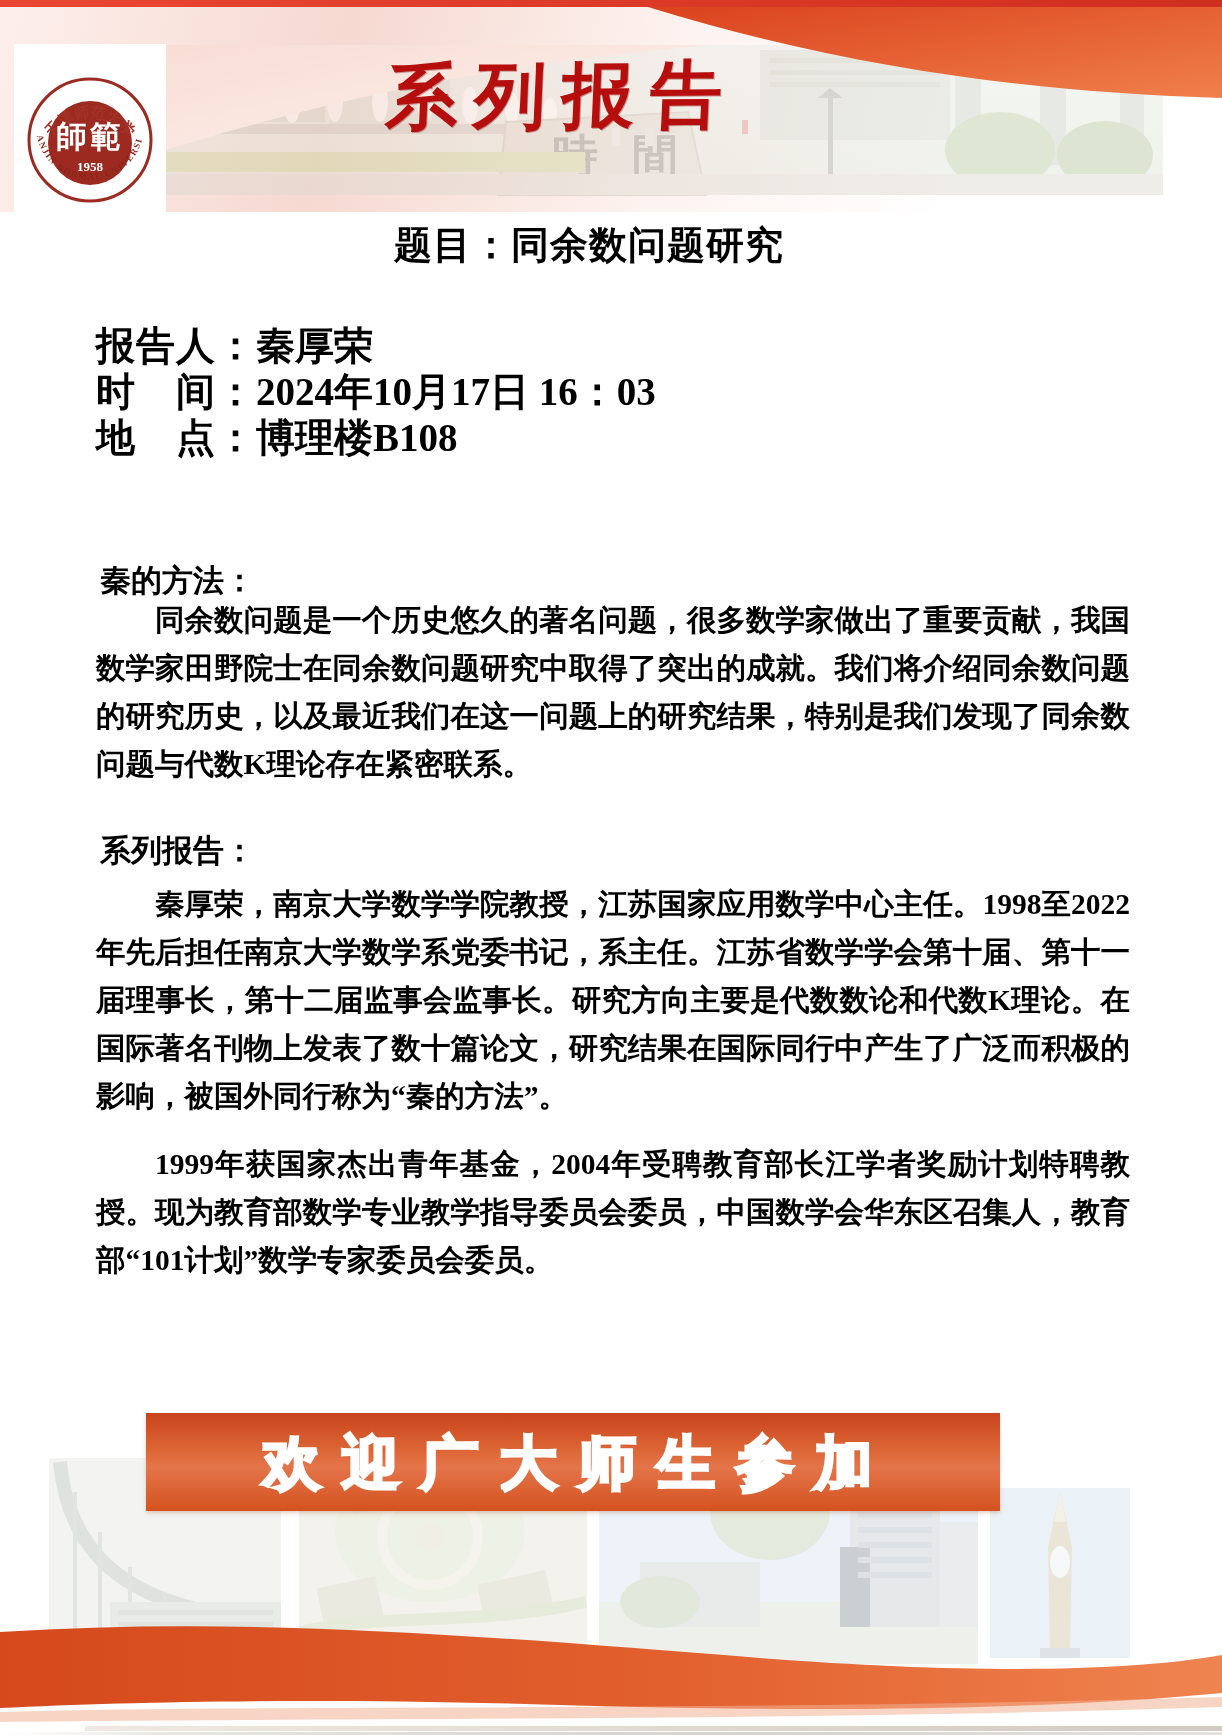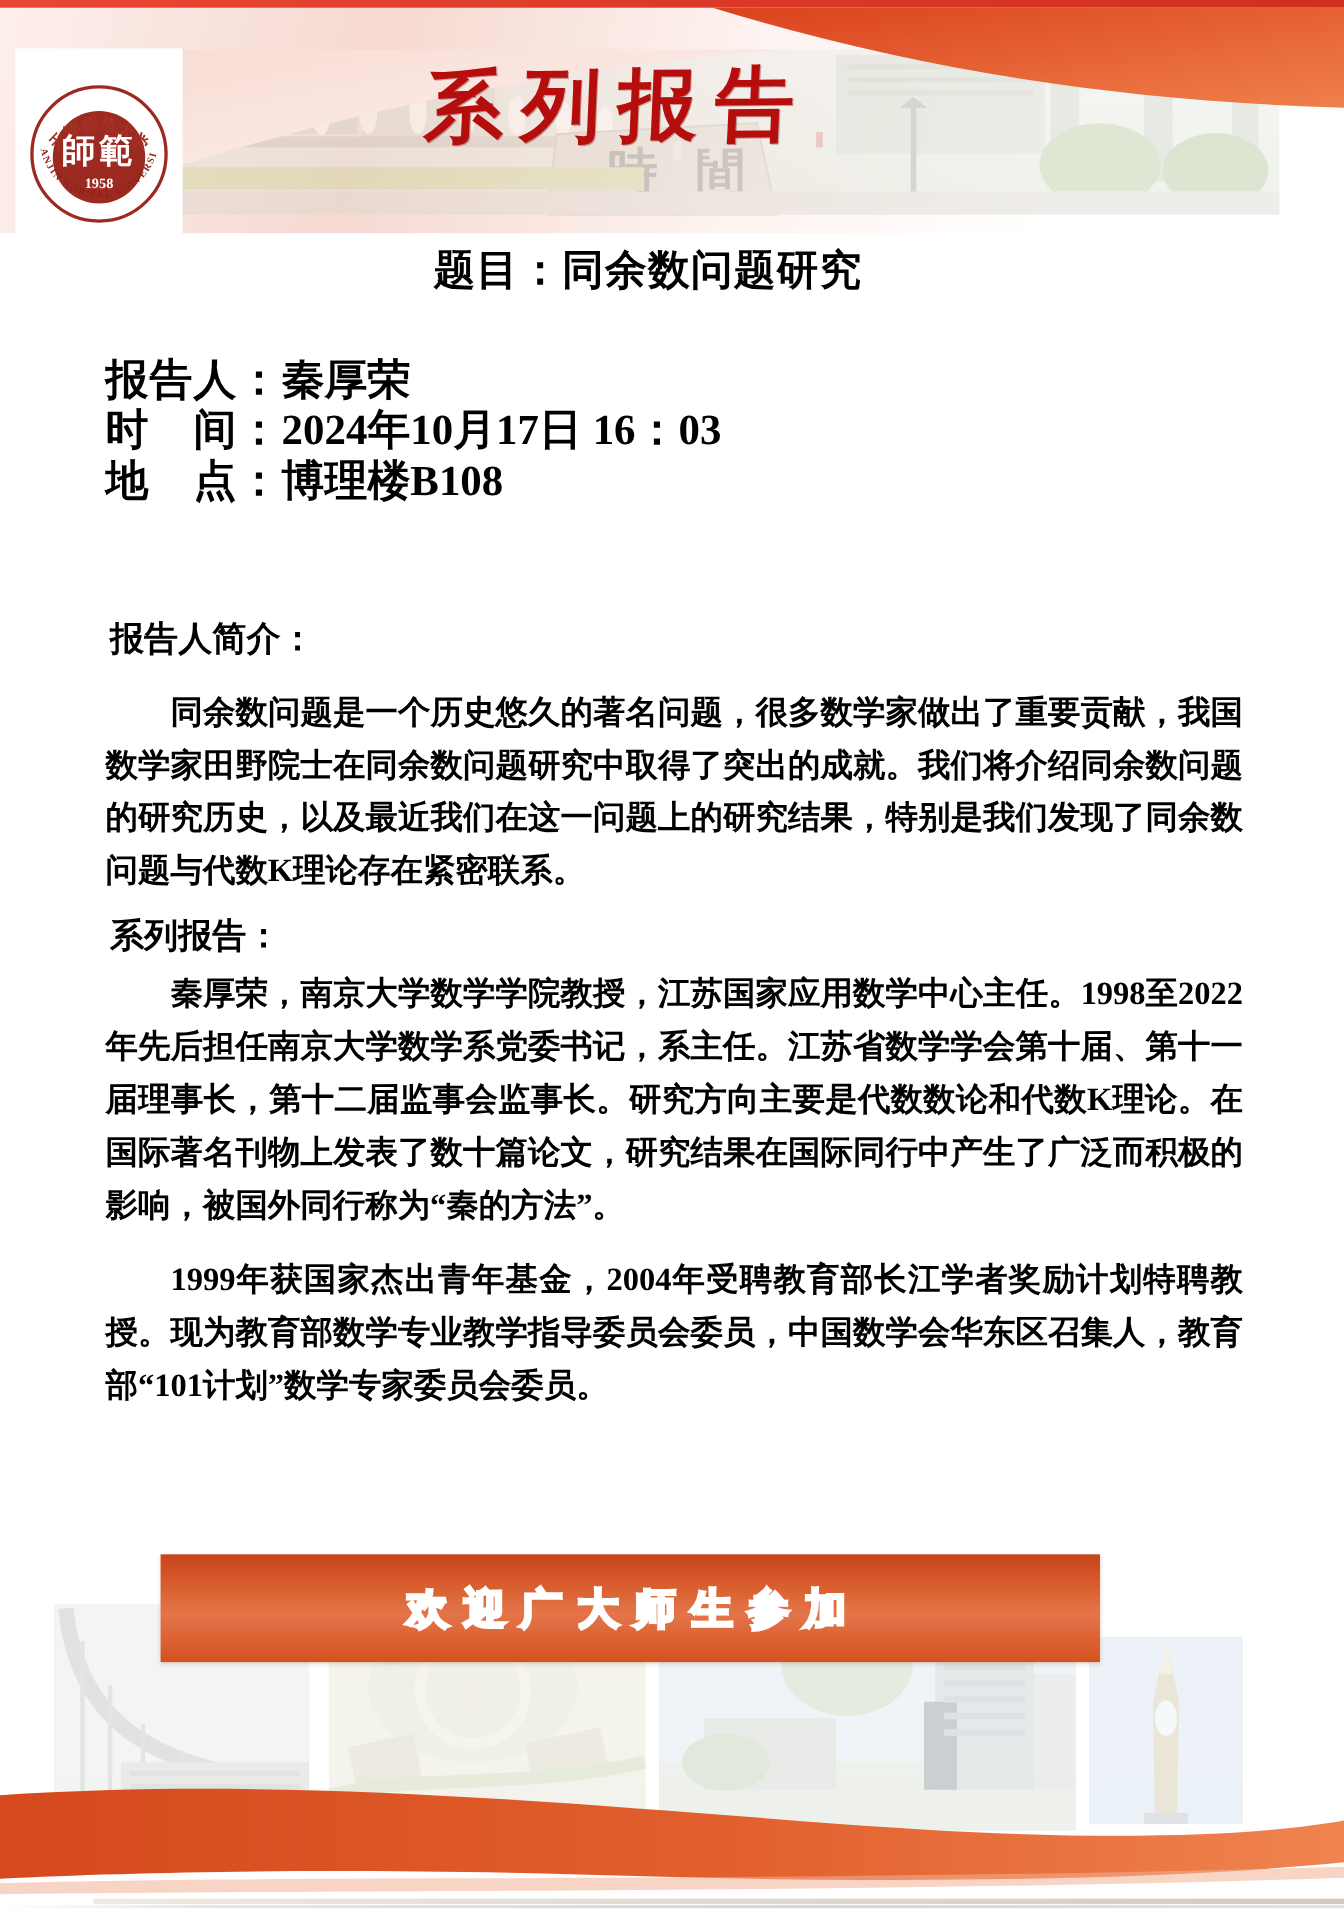--- a/index.html
+++ b/index.html
@@ -42,34 +42,34 @@
   }
   .heading-abstract{top:560px;}
   .heading-speaker{top:830px;}
   .para{
     position:absolute;left:96px;width:1034px;
     font-size:29.5px;font-weight:bold;color:#000;
     line-height:48px;text-align:justify;text-justify:inter-character;
   }
   .para p{margin:0;text-indent:2em;}
   .para p + p{margin-top:20px;}
-  .para-abstract{top:624px;}
+  .para-abstract{top:596px;}
   .para-speaker{top:880px;}
   
   .footer-photos{position:absolute;left:0;top:1452px;}
   .footer-swoosh{position:absolute;left:0;top:1560px;}
   .welcome-banner{
     position:absolute;left:146px;top:1413px;width:854px;height:98px;
     background:linear-gradient(180deg,#c8441b 0%,#dd6636 38%,#e4754a 55%,#d4511f 100%);
     box-shadow:0 2px 4px rgba(150,60,20,.25);
   }
   .welcome-text{
     display:block;width:100%;height:98px;line-height:100px;text-align:center;
     font-family:"Liberation Sans","DejaVu Sans",sans-serif;
-    font-size:38px;font-weight:900;
+    font-size:58px;font-weight:900;
     letter-spacing:0.36em;padding-left:0.18em;box-sizing:border-box;
     color:transparent;-webkit-text-stroke:3px #ffffff;
     white-space:nowrap;
   }
   .bottom-edge{
     position:absolute;left:0;bottom:0;width:1222px;height:3px;
     background:linear-gradient(90deg,#ffffff 0%,#e8e4df 15%,#d8d2cb 60%,#e6e0da 100%);
   }
 </style>
 </head>
@@ -180,21 +180,21 @@
       <span class="lbl">报告人：</span><span>秦厚荣</span>
     </div>
     <div class="info-row">
       <span class="lbl">时　间：</span><span>2024年10月17日  16：03</span>
     </div>
     <div class="info-row">
       <span class="lbl">地　点：</span><span>博理楼B108</span>
     </div>
   </div>
 
-  <div class="sec-heading heading-abstract">报告人简介：</div>
+  <div class="sec-heading heading-abstract">秦的方法：</div>
   <div class="para para-abstract">
     <p>同余数问题是一个历史悠久的著名问题，很多数学家做出了重要贡献，我国数学家田野院士在同余数问题研究中取得了突出的成就。我们将介绍同余数问题的研究历史，以及最近我们在这一问题上的研究结果，特别是我们发现了同余数问题与代数K理论存在紧密联系。</p>
   </div>
 
   <div class="sec-heading heading-speaker">系列报告：</div>
   <div class="para para-speaker">
     <p>秦厚荣，南京大学数学学院教授，江苏国家应用数学中心主任。1998至2022年先后担任南京大学数学系党委书记，系主任。江苏省数学学会第十届、第十一届理事长，第十二届监事会监事长。研究方向主要是代数数论和代数K理论。在国际著名刊物上发表了数十篇论文，研究结果在国际同行中产生了广泛而积极的影响，被国外同行称为“秦的方法”。</p>
     <p>1999年获国家杰出青年基金，2004年受聘教育部长江学者奖励计划特聘教授。现为教育部数学专业教学指导委员会委员，中国数学会华东区召集人，教育部“101计划”数学专家委员会委员。</p>
   </div>
 

